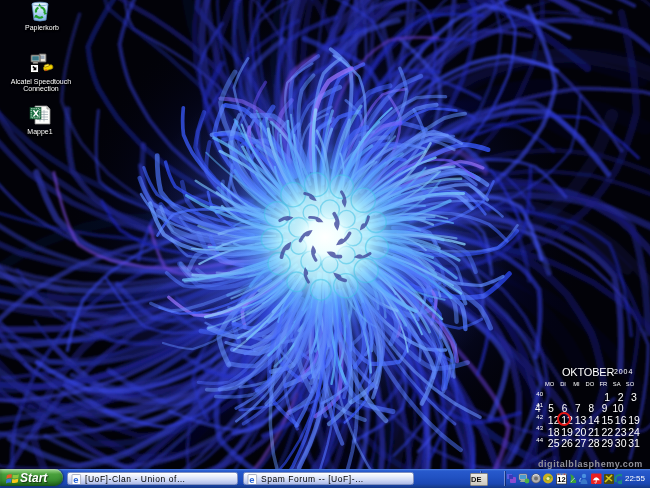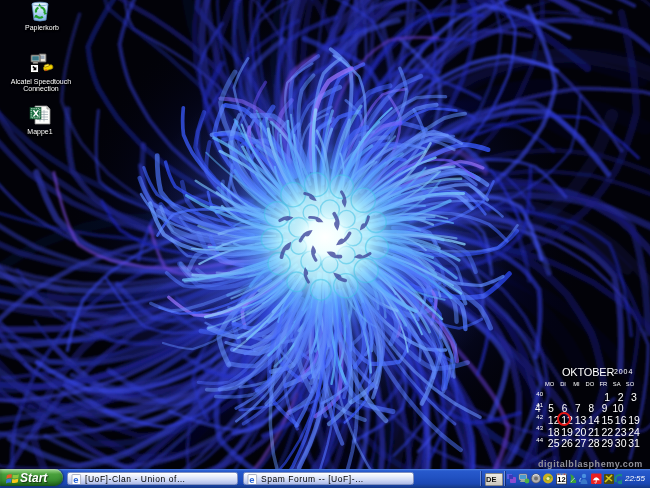--- a/index.html
+++ b/index.html
@@ -14,22 +14,22 @@
  background:linear-gradient(to bottom,#5f8ade 0%,#3569d6 5%,#2759cc 12%,#2151c2 45%,#1a46b2 78%,#153c8e 95%,#113588 100%);}
 #startbtn{position:absolute;left:0;top:0;width:63px;height:17px;border-radius:0 9px 9px 0;
  background:linear-gradient(to bottom,#76b96a 0%,#8ecf7f 8%,#4aa13c 30%,#3d9333 60%,#2e7d27 90%,#256f20 100%);
  box-shadow:inset 0 -2px 4px rgba(0,40,0,.45), inset 0 1px 1px rgba(255,255,255,.45), 1px 0 2px rgba(0,0,0,.5);}
 #startbtn .stxt{position:absolute;left:20px;top:2px;color:#fff;font-size:12px;font-weight:bold;font-style:italic;text-shadow:1px 1px 1px rgba(0,0,0,.6);}
 .taskbtn{position:absolute;top:2.5px;height:13.5px;border-radius:2.5px;box-sizing:border-box;
  background:linear-gradient(to bottom,#fcfdff 0%,#eef2fc 25%,#d3dcf6 60%,#bcc8ef 85%,#aebcea 100%);
  border:1px solid #8090c0;box-shadow:inset 0 1px 0 #fff;
  color:#000;font-size:8.5px;line-height:13.5px;white-space:nowrap;overflow:hidden;padding-left:17px;}
 .taskbtn .ie{position:absolute;left:3px;top:1.5px;}
-#clock{position:absolute;right:5px;top:4.5px;color:#fff;font-size:8px;line-height:10px;font-style:italic;}
-#debtn{position:absolute;left:485px;top:3.5px;width:16px;height:11.5px;background:linear-gradient(to bottom,#eceae4,#cdc9c0);border:1px solid #888;color:#111;font-size:7.5px;font-weight:bold;text-align:left;line-height:11px;border-radius:1px;}
+#clock{position:absolute;right:5px;top:4.5px;color:#fff;font-size:8px;line-height:10px;}
+#debtn{position:absolute;left:470px;top:3.5px;width:16px;height:11.5px;background:linear-gradient(to bottom,#eceae4,#cdc9c0);border:1px solid #888;color:#111;font-size:7.5px;font-weight:bold;text-align:left;line-height:11px;border-radius:1px;}
 </style></head>
 <body>
 <svg id="wall" width="650" height="488" viewBox="0 0 650 488">
 <defs>
 <radialGradient id="glow" cx="0.5" cy="0.5" r="0.5">
  <stop offset="0" stop-color="#6e96ff" stop-opacity="0.60"></stop>
  <stop offset="0.4" stop-color="#3450d8" stop-opacity="0.30"></stop>
  <stop offset="0.75" stop-color="#101880" stop-opacity="0.10"></stop>
  <stop offset="1" stop-color="#000010" stop-opacity="0"></stop>
 </radialGradient>

